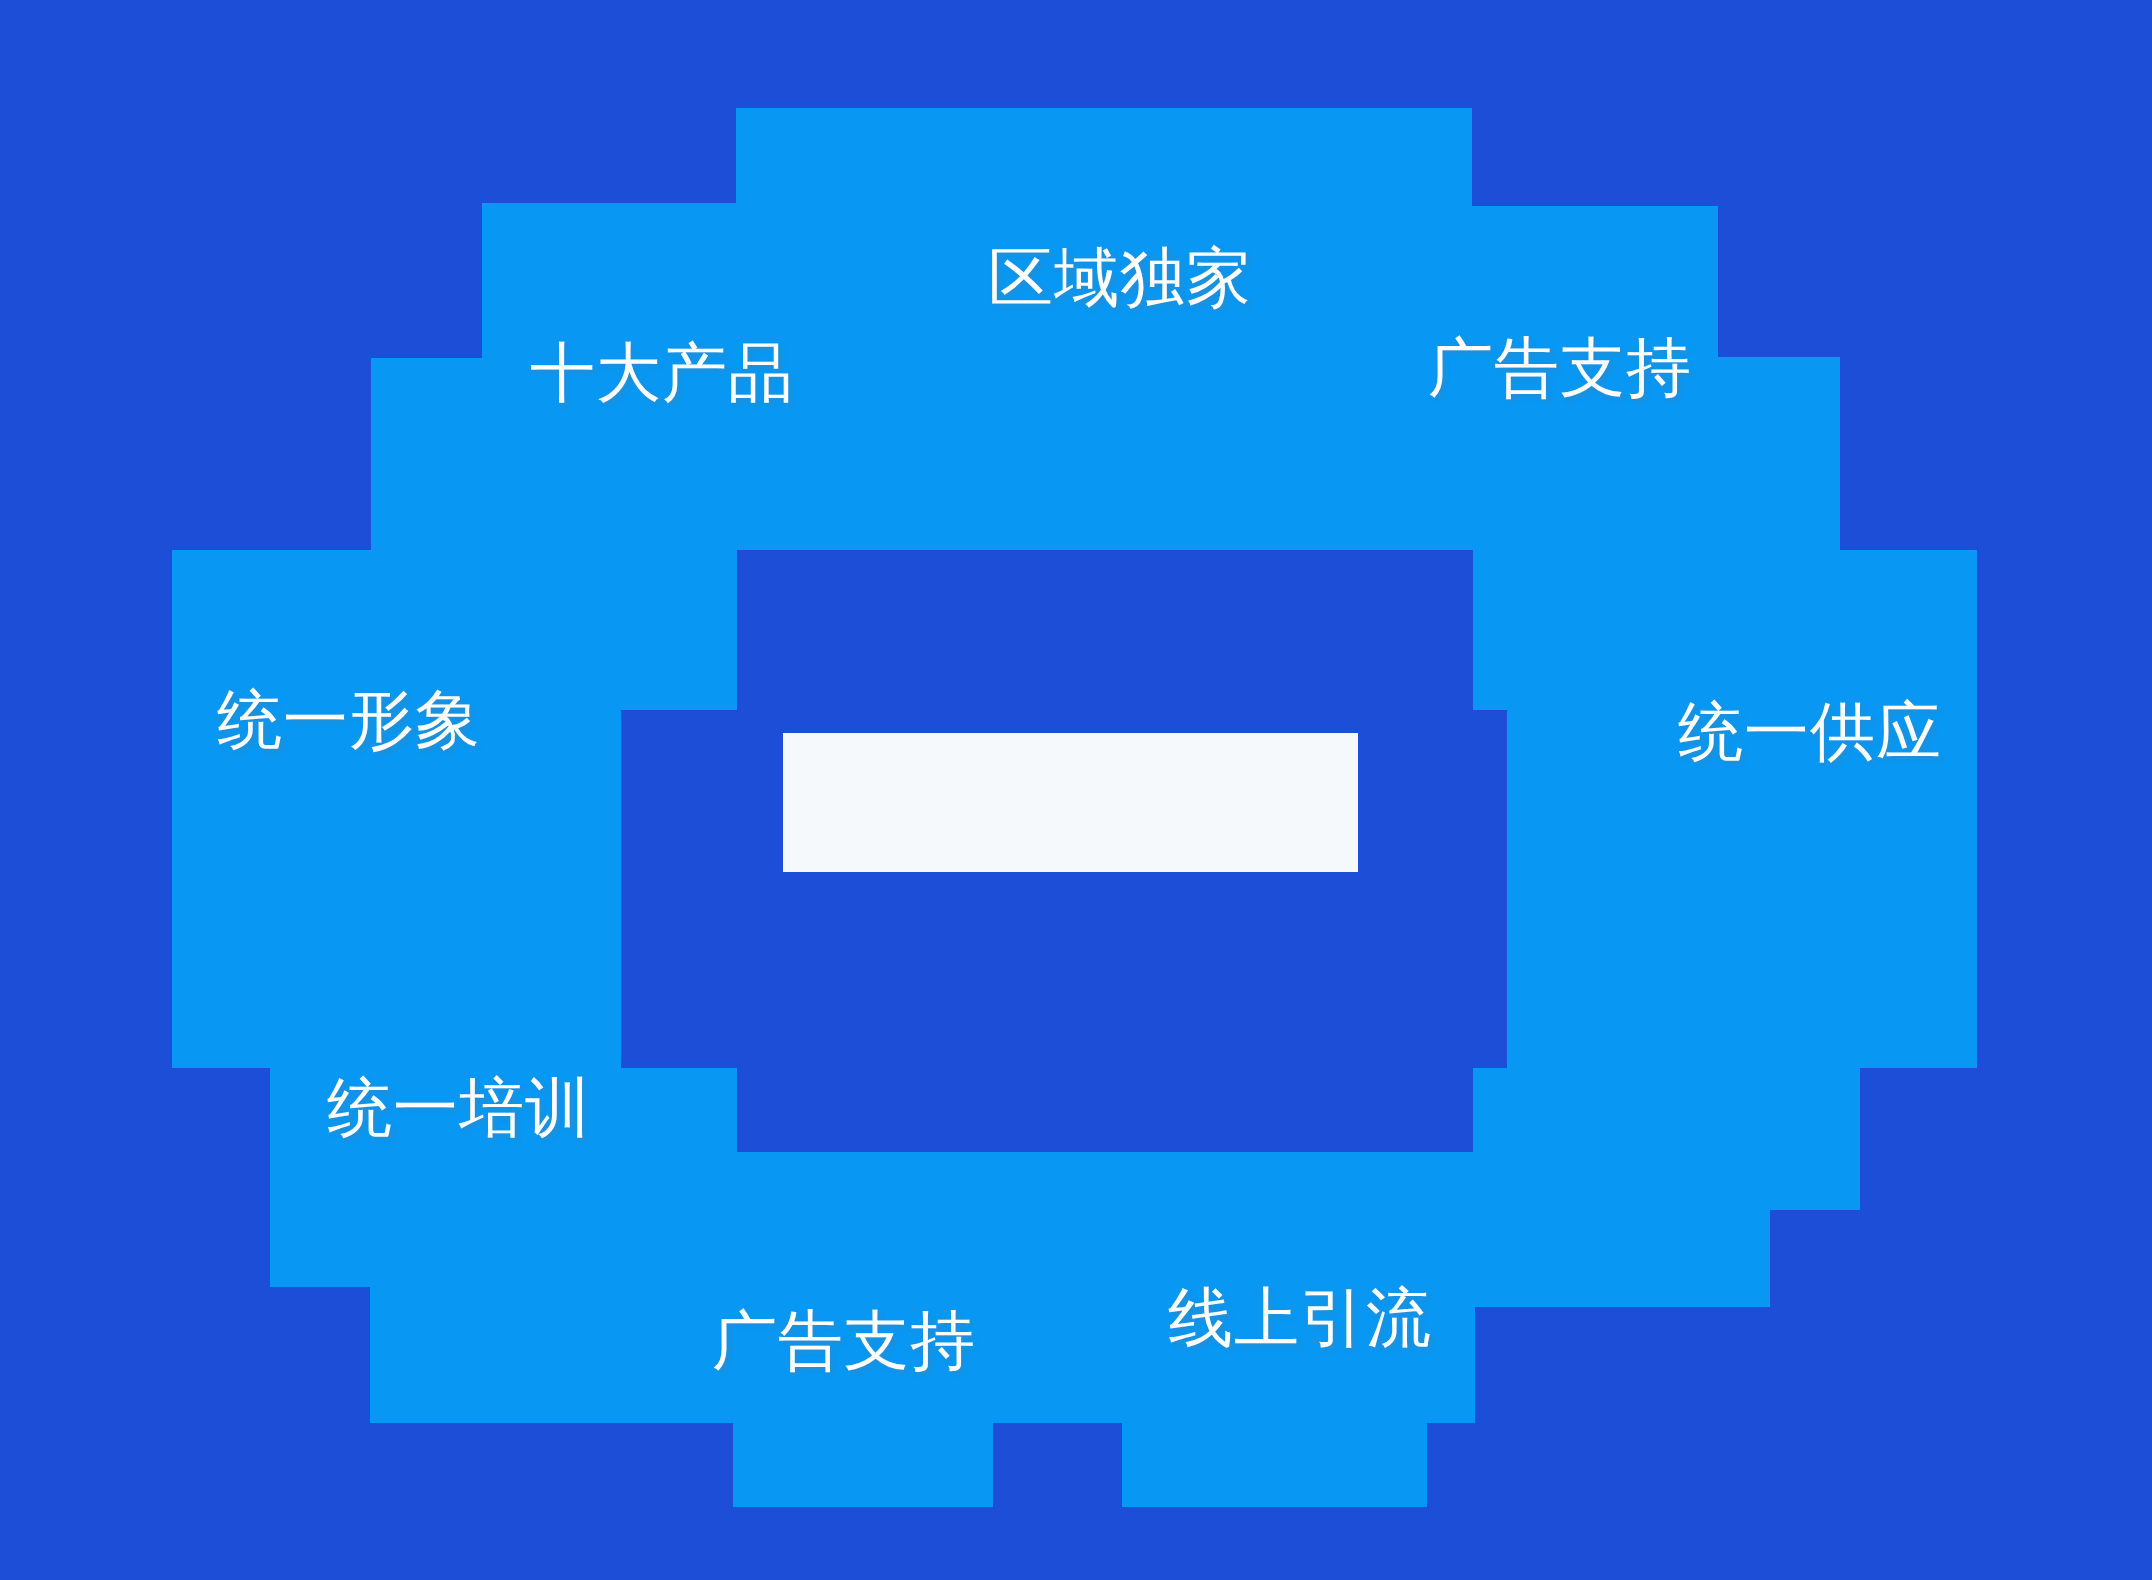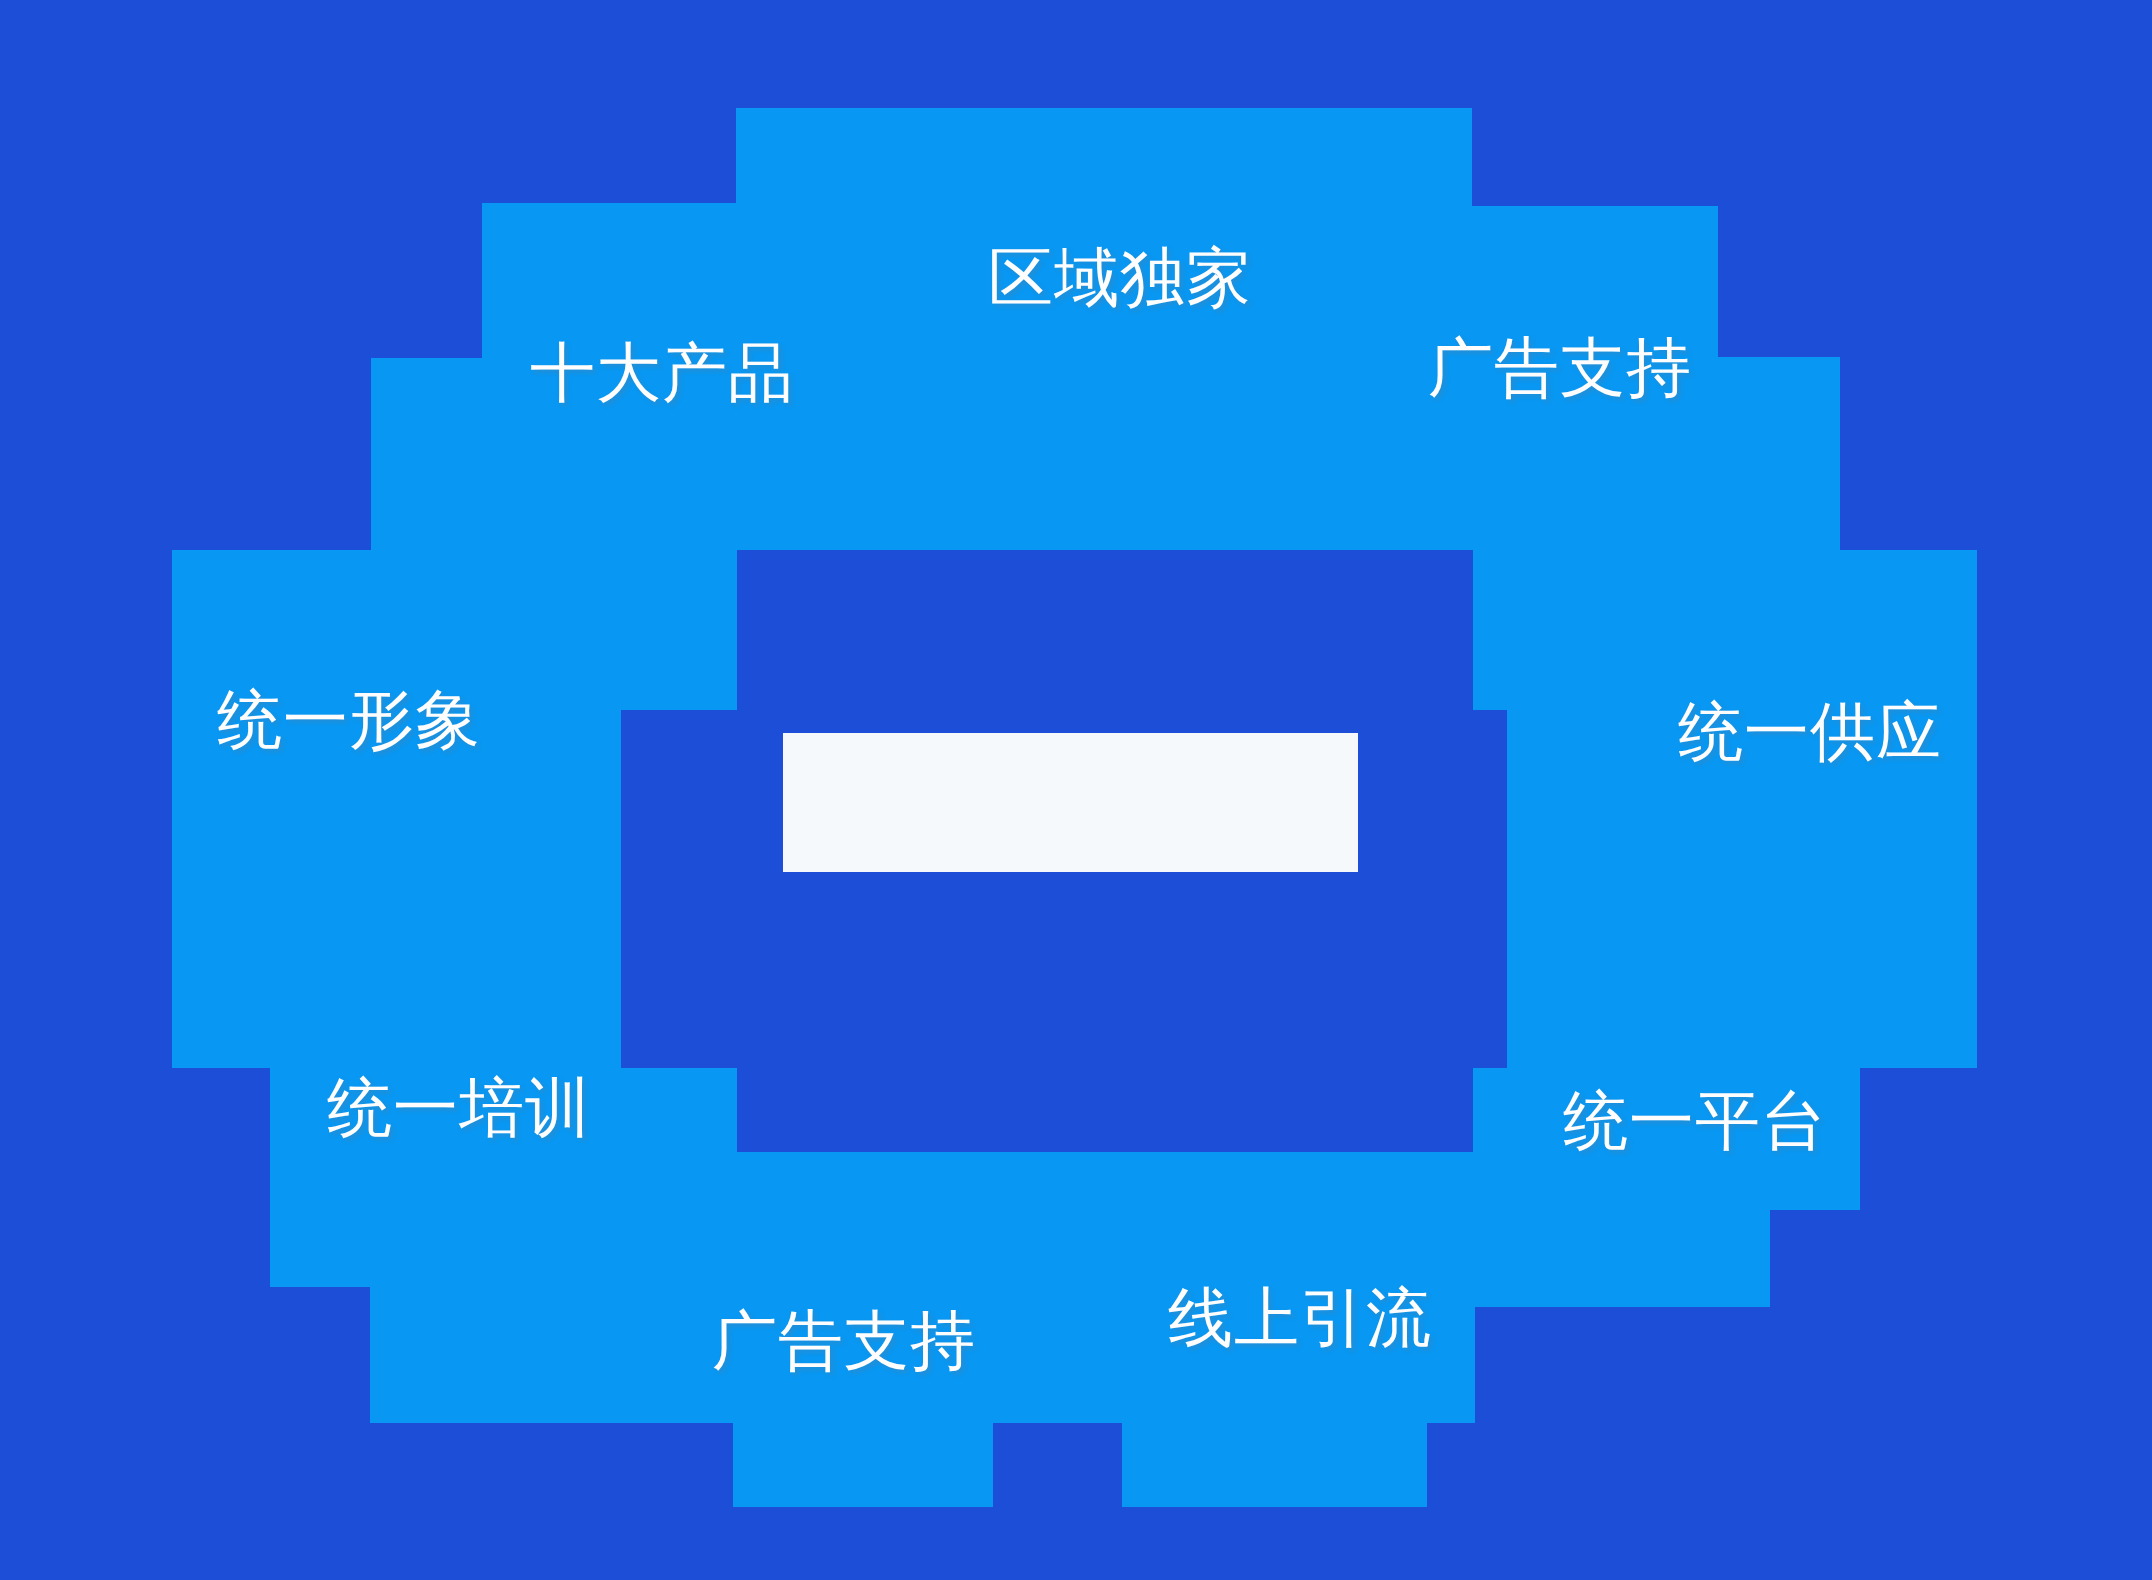--- a/index.html
+++ b/index.html
@@ -91,17 +91,16 @@
   <div class="seg s17"></div>
 
   <div class="watermark"></div>
 
   <div class="ring-label lbl-top">区域独家</div>
   <div class="ring-label lbl-upper-left">十大产品</div>
   <div class="ring-label lbl-upper-right">广告支持</div>
   <div class="ring-label lbl-right">统一供应</div>
   <div class="ring-label lbl-left">统一形象</div>
   <div class="ring-label lbl-lower-left">统一培训</div>
-  <div class="ring-label lbl-lower-right">统一平台</div>
   <div class="ring-label lbl-bottom-left">广告支持</div>
   <div class="ring-label lbl-bottom-right">线上引流</div>
 
 </div>
 
 </body></html>

